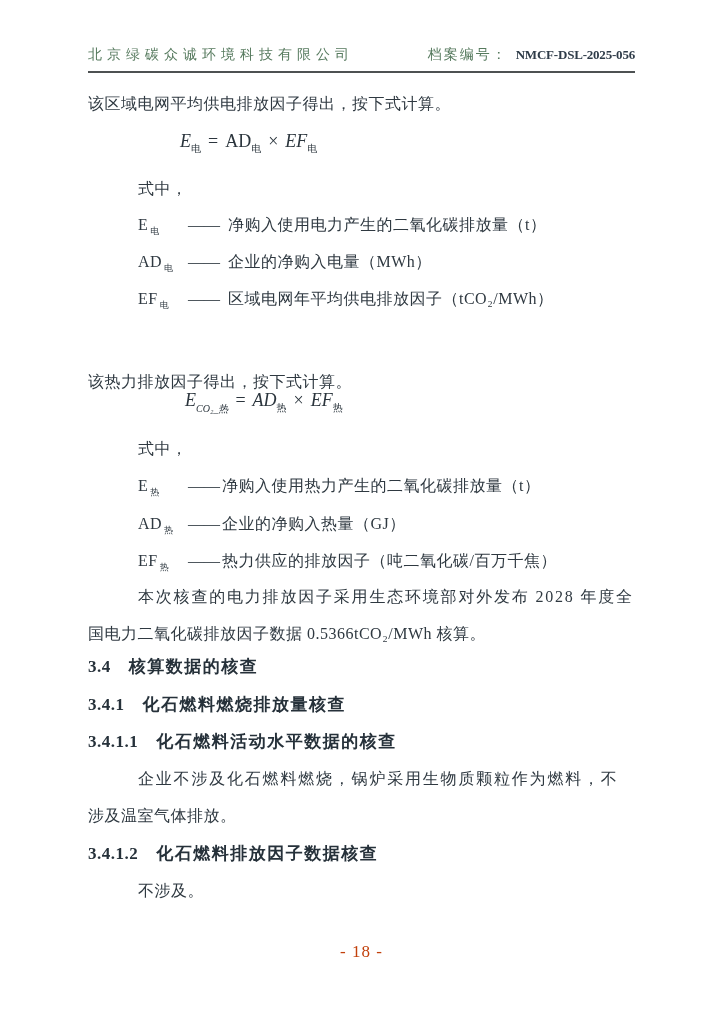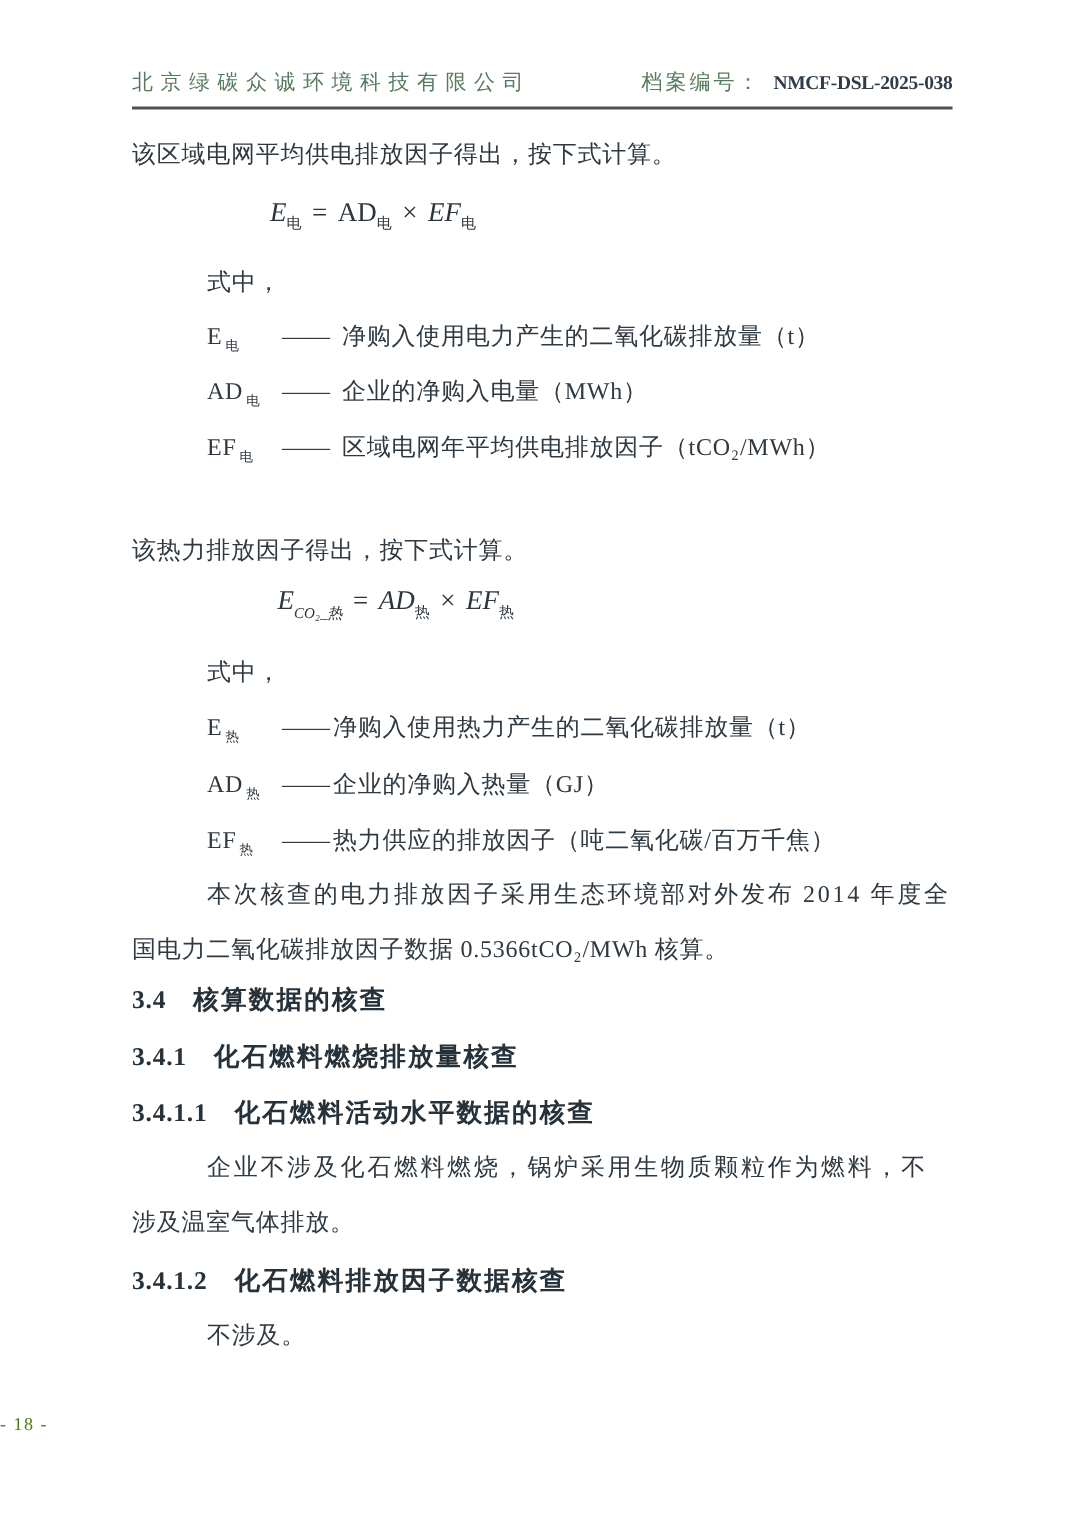--- a/index.html
+++ b/index.html
@@ -48,33 +48,33 @@
   .dash{letter-spacing:0;}
   .dash.gap{margin-right:8px;}
   .dash.tight{margin-right:2px;}
   
   .h{font-weight:bold;font-size:17px;color:#26313a;letter-spacing:0.5px;}
   .hnum{font-family:"Liberation Serif","DejaVu Serif",serif;margin-right:18px;}
   .htitle{font-family:"Liberation Sans","DejaVu Sans",sans-serif;letter-spacing:1.5px;text-align:center;}
   
   .footer{
     position:absolute;left:0;right:0;top:942px;
-    font-size:12px;letter-spacing:1px;color:#4d7c0f;
+    text-align:center;font-size:17px;letter-spacing:1px;color:#c2410c;
   }
 </style>
 </head>
 <body>
 
 <div class="page">
 
   <div class="hdr">
     <span class="hdr-company">北京绿碳众诚环境科技有限公司</span>
     <span class="hdr-right">
       <span class="hdr-label">档案编号：</span>
-      <span class="hdr-no">NMCF-DSL-2025-038</span>
+      <span class="hdr-no">NMCF-DSL-2025-056</span>
     </span>
   </div>
 
   <div class="ln" style="top:93px">该区域电网平均供电排放因子得出，按下式计算。</div>
 
   <div class="formula" style="top:131px">
     <span class="it">E</span><span class="fsub">电</span><span class="fop">=</span><span class="rm">AD</span><span class="fsub">电</span><span class="fop">×</span><span class="it">EF</span><span class="fsub">电</span>
   </div>
 
   <div class="ln ind" style="top:178px">式中，</div>
@@ -82,39 +82,39 @@
   <div class="ln ind def" style="top:214px">
     <span class="term"><span class="rm">E</span><span class="dsub">电</span></span><span class="dash gap">——</span><span>净购入使用电力产生的二氧化碳排放量（t）</span>
   </div>
   <div class="ln ind def" style="top:251px">
     <span class="term"><span class="rm">AD</span><span class="dsub">电</span></span><span class="dash gap">——</span><span>企业的净购入电量（MWh）</span>
   </div>
   <div class="ln ind def" style="top:288px">
     <span class="term"><span class="rm">EF</span><span class="dsub">电</span></span><span class="dash gap">——</span><span>区域电网年平均供电排放因子（tCO₂/MWh）</span>
   </div>
 
-  <div class="ln" style="top:357px">该热力排放因子得出，按下式计算。</div>
+  <div class="ln" style="top:371px">该热力排放因子得出，按下式计算。</div>
 
   <div class="formula" style="top:390px;left:185px">
     <span class="it">E</span><span class="fsub-it">CO₂_热</span><span class="fop">=</span><span class="it">AD</span><span class="fsub">热</span><span class="fop">×</span><span class="it">EF</span><span class="fsub">热</span>
   </div>
 
   <div class="ln ind" style="top:438px">式中，</div>
 
   <div class="ln ind def" style="top:475px">
     <span class="term"><span class="rm">E</span><span class="dsub">热</span></span><span class="dash tight">——</span><span>净购入使用热力产生的二氧化碳排放量（t）</span>
   </div>
   <div class="ln ind def" style="top:513px">
     <span class="term"><span class="rm">AD</span><span class="dsub">热</span></span><span class="dash tight">——</span><span>企业的净购入热量（GJ）</span>
   </div>
   <div class="ln ind def" style="top:550px">
     <span class="term"><span class="rm">EF</span><span class="dsub">热</span></span><span class="dash tight">——</span><span>热力供应的排放因子（吨二氧化碳/百万千焦）</span>
   </div>
 
-  <div class="ln ind full" style="top:586px">本次核查的电力排放因子采用生态环境部对外发布 2014 年度全</div>
+  <div class="ln ind full" style="top:586px">本次核查的电力排放因子采用生态环境部对外发布 2028 年度全</div>
   <div class="ln" style="top:623px">国电力二氧化碳排放因子数据 0.5366tCO₂/MWh 核算。</div>
 
   <div class="ln h" style="top:656px">
     <span class="hnum">3.4</span><span class="htitle">核算数据的核查</span>
   </div>
   <div class="ln h" style="top:694px">
     <span class="hnum">3.4.1</span><span class="htitle">化石燃料燃烧排放量核查</span>
   </div>
   <div class="ln h" style="top:731px">
     <span class="hnum">3.4.1.1</span><span class="htitle">化石燃料活动水平数据的核查</span>

